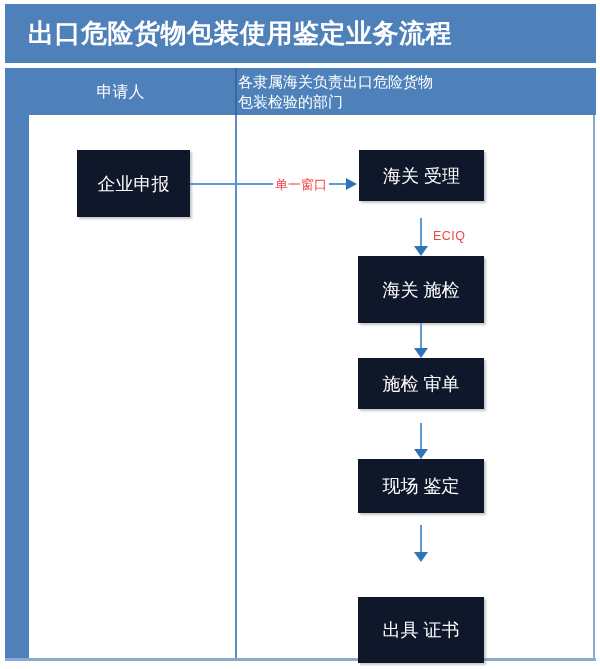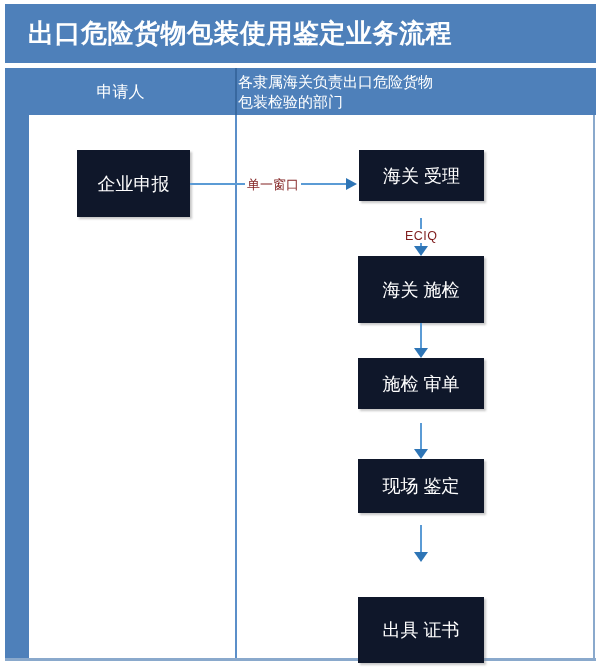--- a/index.html
+++ b/index.html
@@ -59,22 +59,22 @@
   .v2 { top:323px; height:27px; }
   .v3 { top:423px; height:27px; }
   .v4 { top:525px; height:28px; }
   .varrow {
     position:absolute; left:414px; width:0; height:0; z-index:1;
     border-top:10px solid #2e75b6; border-left:7px solid transparent; border-right:7px solid transparent;
   }
   .va1 { top:246px; } .va2 { top:348px; } .va3 { top:449px; } .va4 { top:552px; }
 
   .conn-label {
-    position:absolute; background:#ffffff; color:#7f1d1d; z-index:2;
-    padding:0 2px; white-space:nowrap;
+    position:absolute; background:#ffffff; color:#ef4444; z-index:2;
+    padding:0 2px; white-space:nowrap;margin-left:28px;
   }
   .lbl-window { left:245px; top:176px; font-size:13px; }
   .lbl-eciq   { left:403px; top:229px; font-size:12.5px; letter-spacing:0.5px; }
 </style>
 </head>
 <body>
 
 <div class="page">
 
   <div class="title-bar">

